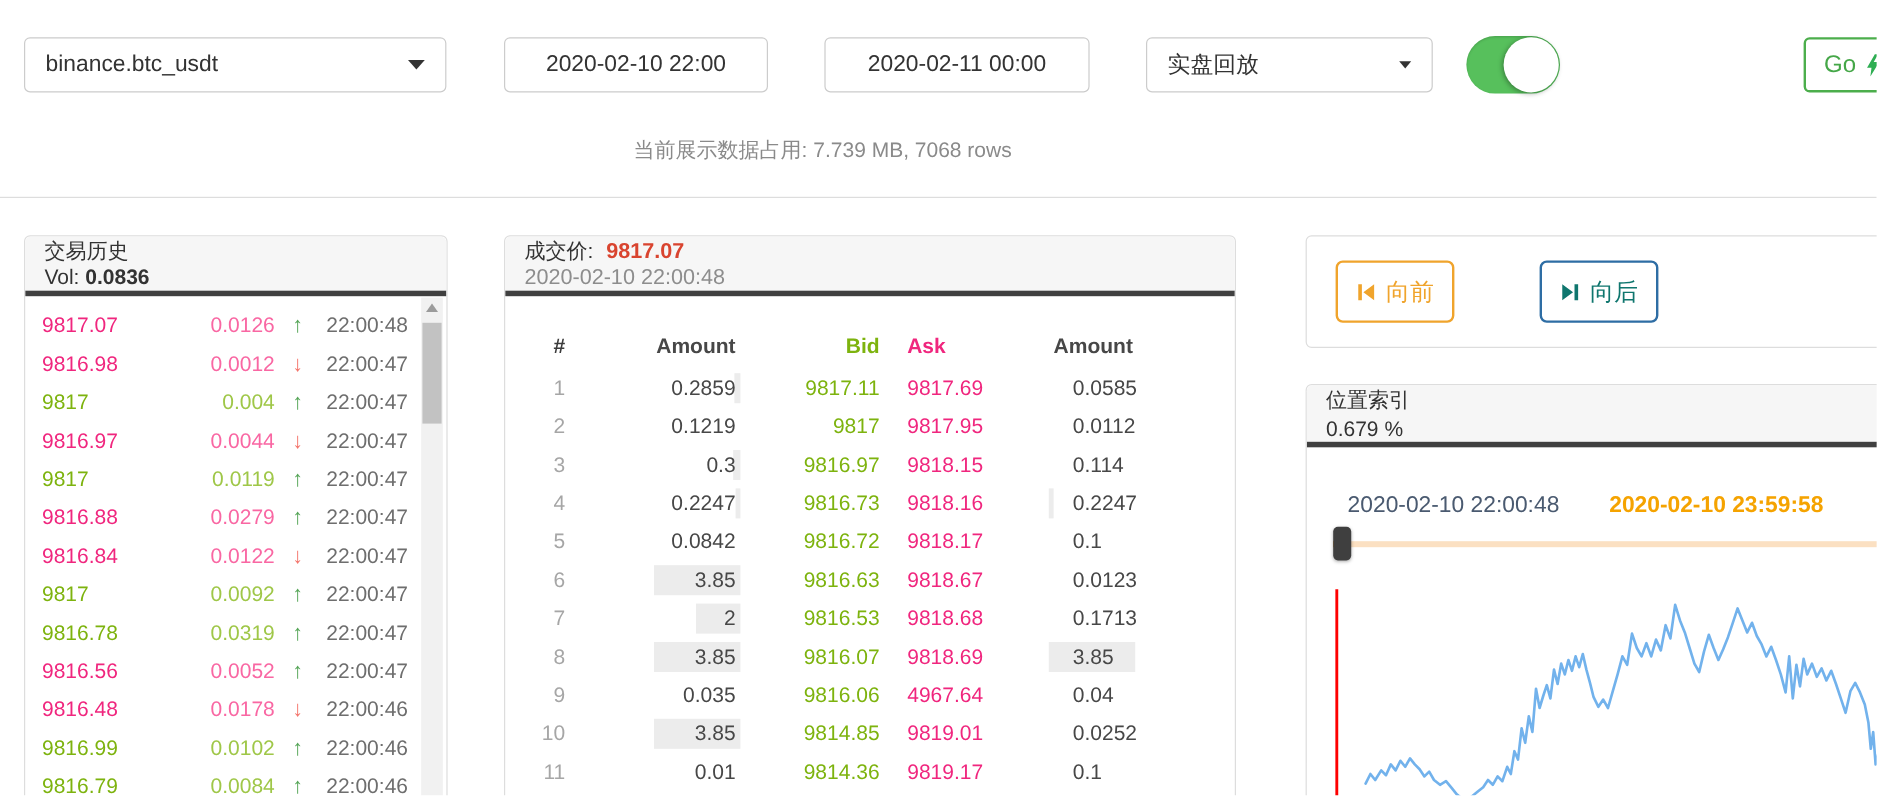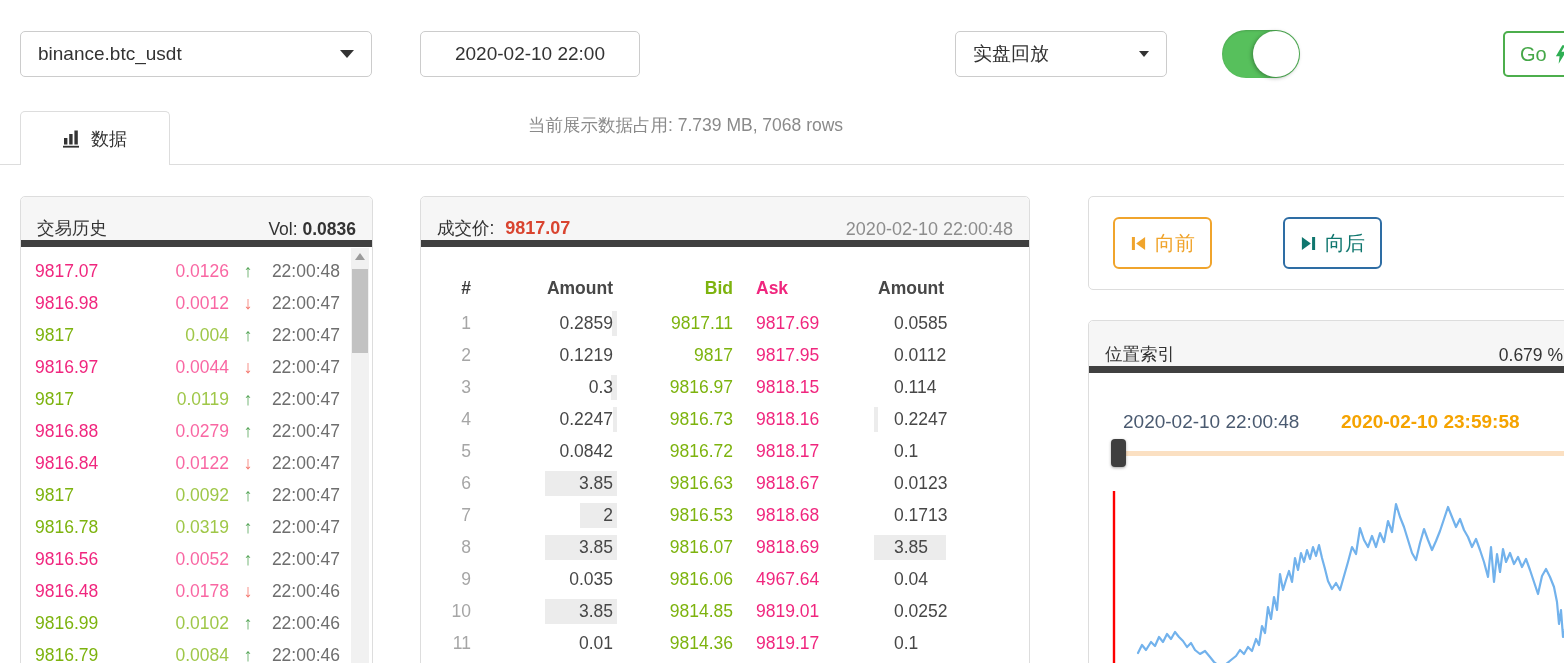--- a/index.html
+++ b/index.html
@@ -8,21 +8,21 @@
   #screen { position:relative; width:1564px; height:663px; overflow:hidden; background:#fff;
     font-family:"Liberation Sans","DejaVu Sans",sans-serif; color:#333; }
 
   
   .ctl { position:absolute; top:31px; height:46px; border:1px solid #ccc; border-radius:5px;
     background:#fff; font-size:19px; color:#333; display:flex; align-items:center; }
   #symbol-select { left:20px; width:352px; padding:0 17px; justify-content:space-between; cursor:pointer; }
   #start-time { left:420px; width:220px; text-align:center; }
   #end-time   { left:687px; width:221px; text-align:center; }
   input.ctl { display:block; line-height:44px; }
-  #mode-select { left:955px; width:212px; padding:0 17px; justify-content:space-between; cursor:pointer; }
+  #mode-select { left:955px; width:239px; padding:0 17px; justify-content:space-between; cursor:pointer; }
   .caret { width:0; height:0; border-left:7px solid transparent; border-right:7px solid transparent;
     border-top:8px solid #333; }
   .caret.small { border-left-width:5px; border-right-width:5px; border-top-width:6px; }
 
   #replay-toggle { position:absolute; left:1222px; top:30px; width:78px; height:48px; border-radius:24px;
     background:#57c05c; cursor:pointer; box-shadow:inset 0 1px 2px rgba(0,0,0,.15); }
   #replay-toggle .knob { position:absolute; right:1px; top:1px; width:46px; height:46px; border-radius:50%;
     background:#fff; box-shadow:-1px 1px 4px rgba(0,0,0,.35); }
 
   #go-button { position:absolute; left:1503px; top:31px; width:96px; height:46px; border:2px solid #4cae4c;
@@ -33,22 +33,22 @@
   #tab-line { position:absolute; left:0; right:0; top:164px; height:1px; background:#ddd; }
   #tab-data { position:absolute; left:20px; top:111px; width:150px; height:54px; background:#fff;
     border:1px solid #ddd; border-bottom:none; border-radius:5px 5px 0 0; z-index:2;
     display:flex; align-items:center; justify-content:center; gap:9px; font-size:18px; color:#333; cursor:pointer; }
   .status-text { position:absolute; top:113px; font-size:17.5px; color:#8a8a8a; white-space:nowrap; }
   #status-usage { left:528px; }
   #status-collection { left:933px; }
 
   
   .panel { position:absolute; background:#fff; border:1px solid #ddd; border-radius:5px; }
-  .panel-heading { height:50px; background:#f6f6f6; border-bottom:7px solid #404040; border-radius:5px 5px 0 0;
-    display:flex; align-items:flex-end; justify-content:space-between; padding:0 16px; font-size:17.5px; }
+  .panel-heading { height:50px; background:#f6f6f6; border-bottom:5px solid #404040; border-radius:5px 5px 0 0;
+    display:flex; align-items:flex-start; justify-content:space-between; padding:0 16px; font-size:17.5px;flex-direction:column; }
 
   
   #trades-panel { left:20px; top:196px; width:353px; height:480px; }
   #trade-list { position:relative; padding-top:8px; }
   .t-row { display:flex; height:32px; align-items:center; font-size:17.5px; }
   .t-price { width:112px; padding-left:14px; }
   .t-amt { width:96px; text-align:right; }
   .t-arrow { width:38px; text-align:center; font-weight:bold; font-size:18px; }
   .t-time { flex:1; text-align:right; padding-right:32px; color:#6e6e6e; }
   .pink { color:#f0267e; } .green { color:#7db30e; }
@@ -101,44 +101,36 @@
 </head>
 <body>
 
 <div id="screen">
 
   <div class="ctl" id="symbol-select">
     <span>binance.btc_usdt</span>
     <i class="caret"></i>
   </div>
   <input class="ctl" id="start-time" readonly="" value="2020-02-10 22:00" style="">
+  <input class="ctl" id="end-time" readonly="" value="2020-02-11 00:00" style="">
   <div class="ctl" id="mode-select">
     <span>实盘回放</span>
     <i class="caret small"></i>
   </div>
   <div id="replay-toggle">
     <div class="knob"></div>
   </div>
   <button id="go-button">
     <span>Go</span>
     <svg width="13" height="19" viewBox="0 0 14 20">
       <path d="M9 0 L2 12 h4 L5 20 L13 7 h-5 L12 0 Z" fill="#2fae53"></path>
     </svg>
   </button>
 
   <div id="tab-line"></div>
-  <div id="tab-data">
-    <svg width="19" height="19" viewBox="0 0 19 19">
-      <rect x="1" y="9" width="3.4" height="6.5" fill="#333"></rect>
-      <rect x="6.2" y="5" width="3.4" height="10.5" fill="#333"></rect>
-      <rect x="11.4" y="1.5" width="3.4" height="14" fill="#333"></rect>
-      <rect x="0" y="16.8" width="16" height="1.8" fill="#333"></rect>
-    </svg>
-    <span>数据</span>
-  </div>
   <div class="status-text" id="status-usage">当前展示数据占用: 7.739 MB, 7068 rows</div>
 
   <div class="panel" id="trades-panel">
     <div class="panel-heading">
       <span>交易历史</span>
       <span>
         <span>Vol:</span>
         <b>0.0836</b>
       </span>
     </div>

